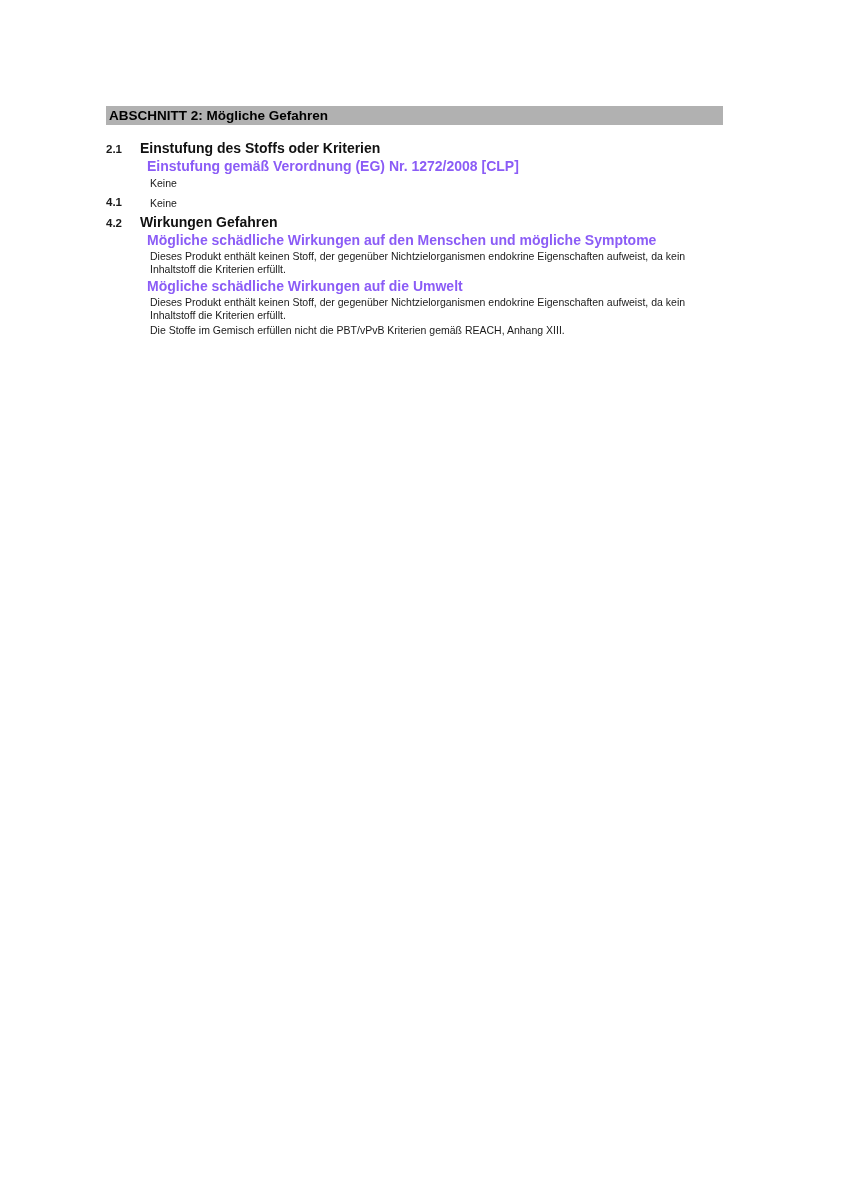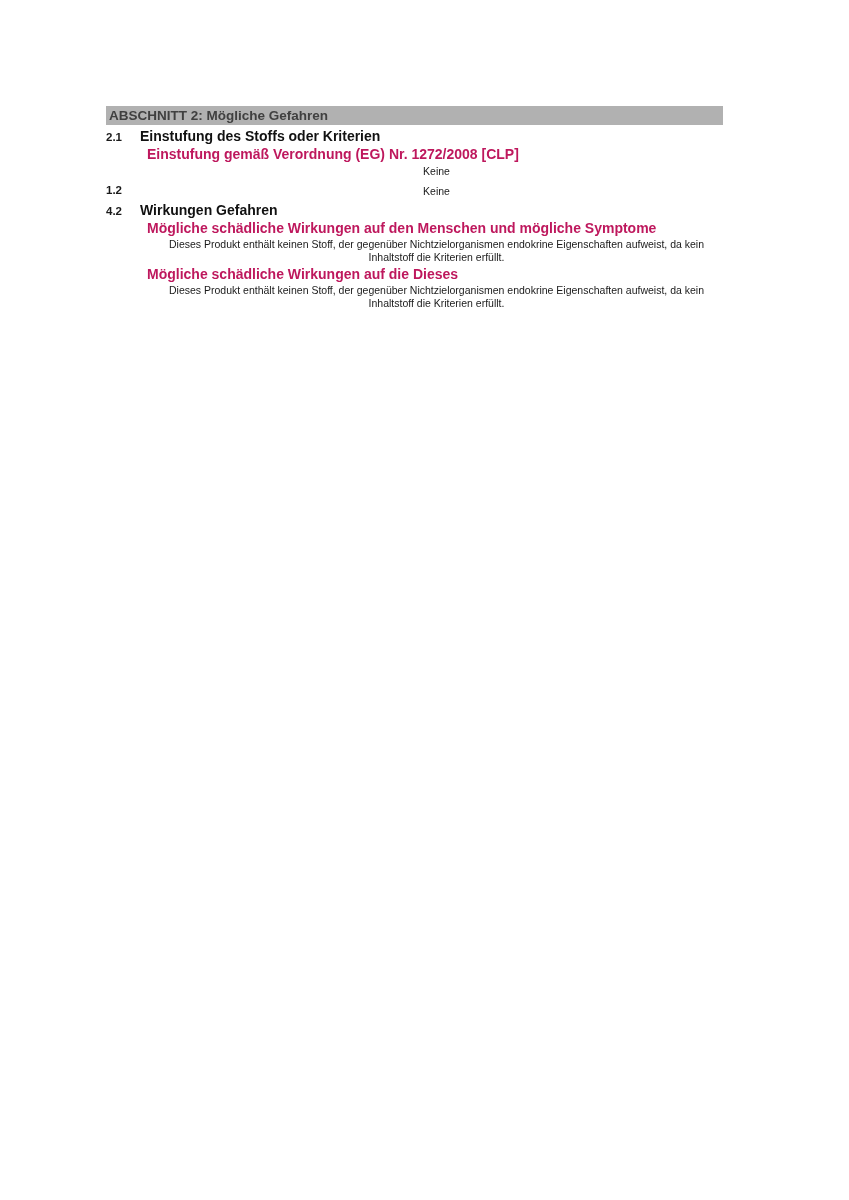--- a/index.html
+++ b/index.html
@@ -21,29 +21,29 @@
     left: 106px;
     width: 617px;
   }
   .section-bar {
     background: #b1b1b1;
     height: 19px;
     line-height: 19px;
     padding-left: 3px;
     font-size: 13.5px;
     font-weight: bold;
-    color: #404040;
+    color: #000000;
     box-sizing: border-box;
   }
   .section {
     display: flex;
     margin-top: 5px;
   }
   .section.first {
-    margin-top: 4px;
+    margin-top: 16px;
   }
   .num-col {
     width: 34px;
     flex: 0 0 34px;
     font-size: 11.5px;
     font-weight: bold;
     line-height: 15px;
     padding-top: 1px;
   }
   .content-col {
@@ -53,32 +53,31 @@
   .h1 {
     font-size: 14px;
     font-weight: bold;
     line-height: 15px;
     color: #111111;
   }
   .h2 {
     font-size: 14px;
     font-weight: bold;
     line-height: 15px;
-    color: #be185d;
+    color: #8b5cf6;
     padding-left: 7px;
     margin-top: 3px;
   }
   .body-text {
     font-size: 10.5px;
     line-height: 13px;
     padding-left: 10px;
     margin-top: 2px;
     color: #1a1a1a;
     max-width: 573px;
-    text-align: center;
   }
   .keine {
     margin-top: 3px;
     line-height: 12px;
   }
 </style>
 </head>
 <body>
 
 <div class="doc">
@@ -90,30 +89,31 @@
   <div class="section first">
     <div class="num-col">2.1</div>
     <div class="content-col">
       <div class="h1">Einstufung des Stoffs oder Kriterien</div>
       <div class="h2">Einstufung gemäß Verordnung (EG) Nr. 1272/2008 [CLP]</div>
       <div class="body-text keine">Keine</div>
     </div>
   </div>
 
   <div class="section">
-    <div class="num-col">1.2</div>
+    <div class="num-col">4.1</div>
     <div class="content-col">
       <div class="body-text keine">Keine</div>
     </div>
   </div>
 
   <div class="section">
     <div class="num-col">4.2</div>
     <div class="content-col">
       <div class="h1">Wirkungen Gefahren</div>
       <div class="h2">Mögliche schädliche Wirkungen auf den Menschen und mögliche Symptome</div>
       <div class="body-text">Dieses Produkt enthält keinen Stoff, der gegenüber Nichtzielorganismen endokrine Eigenschaften aufweist, da kein Inhaltstoff die Kriterien erfüllt.</div>
-      <div class="h2">Mögliche schädliche Wirkungen auf die Dieses</div>
+      <div class="h2">Mögliche schädliche Wirkungen auf die Umwelt</div>
       <div class="body-text">Dieses Produkt enthält keinen Stoff, der gegenüber Nichtzielorganismen endokrine Eigenschaften aufweist, da kein Inhaltstoff die Kriterien erfüllt.</div>
+      <div class="body-text">Die Stoffe im Gemisch erfüllen nicht die PBT/vPvB Kriterien gemäß REACH, Anhang XIII.</div>
     </div>
   </div>
 
 </div>
 
 </body></html>

